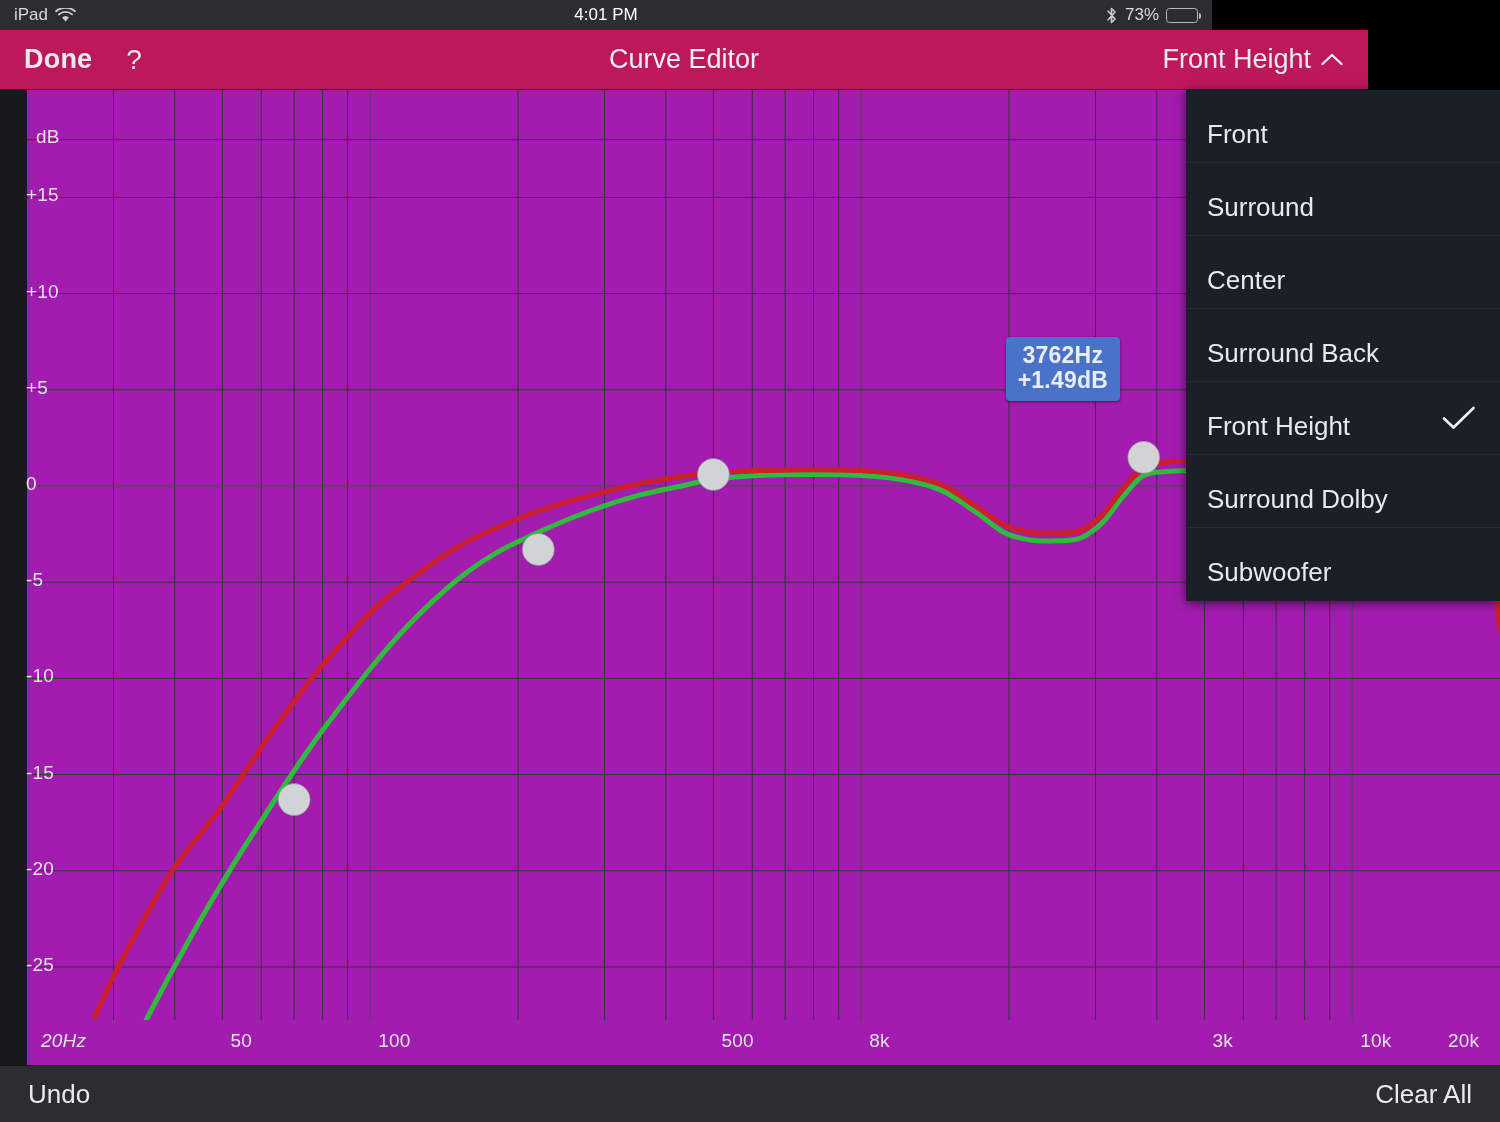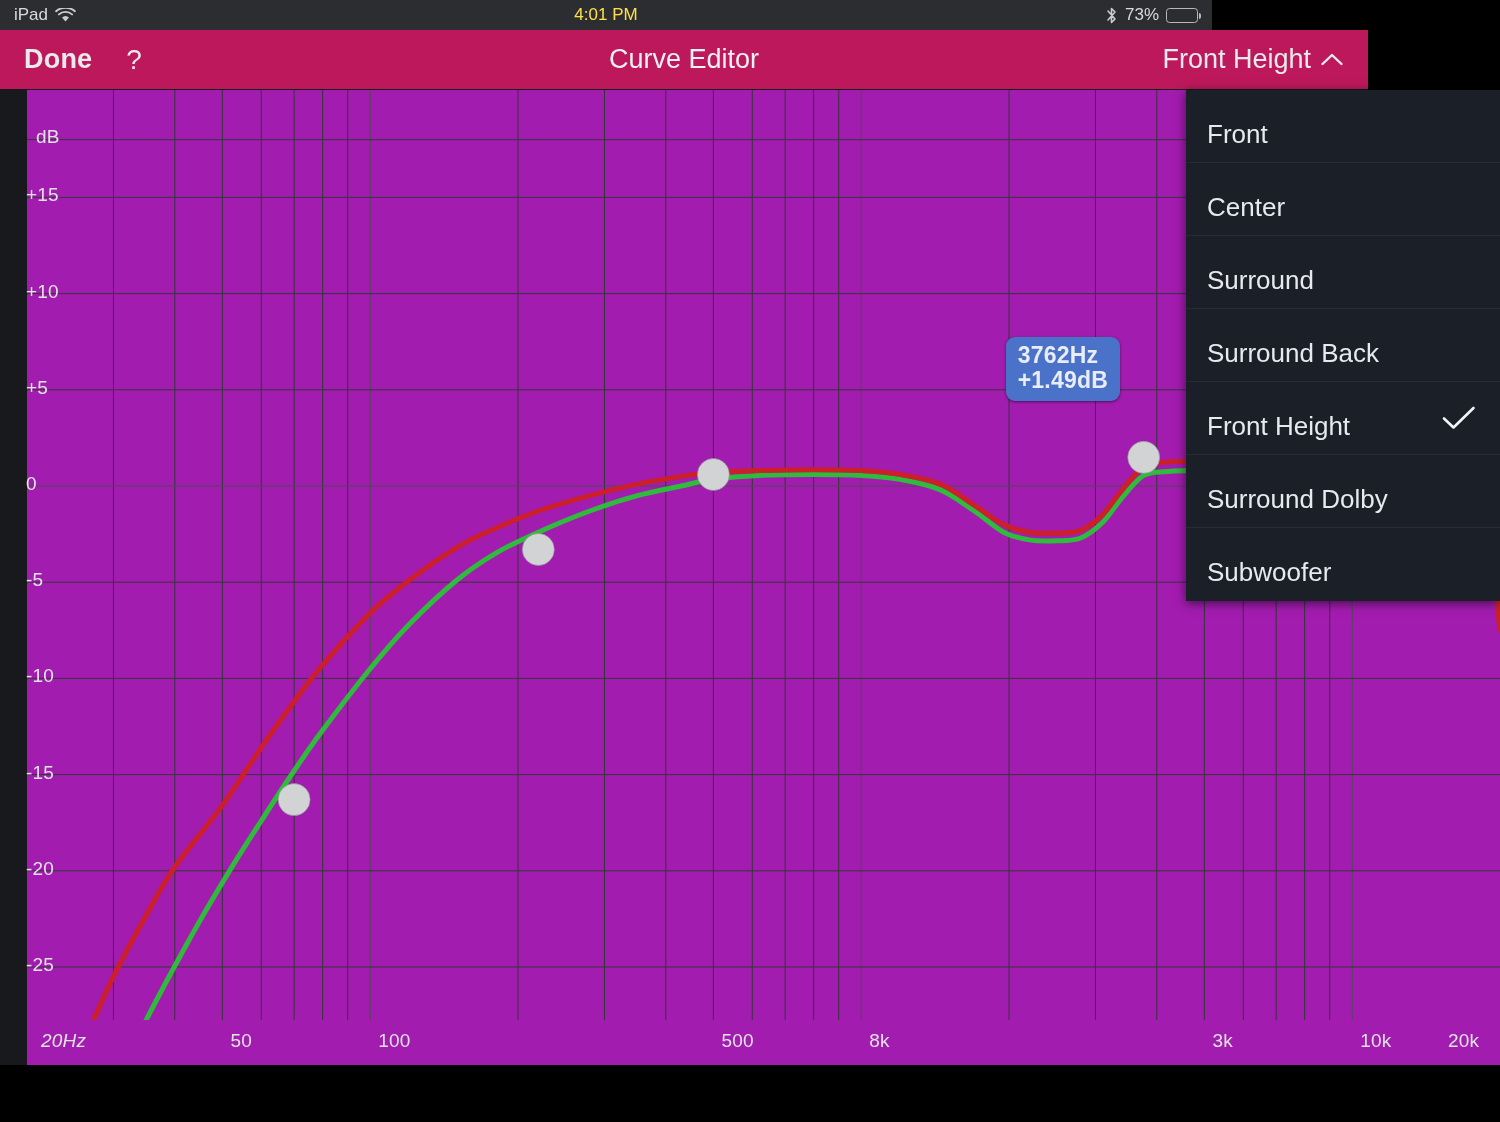--- a/index.html
+++ b/index.html
@@ -29,21 +29,21 @@
     height: 30px;
     background: #2b2d31;
     color: #d9dadd;
     font-size: 17px;
     display: flex;
     align-items: center;
     box-sizing: border-box;
     padding: 0 14px;
   }
   .sb-left { display: flex; align-items: center; gap: 7px; }
-  .sb-center { position: absolute; left: 0; right: 0; text-align: center; font-size: 17px; color: #fde047; pointer-events: none;}
+  .sb-center { position: absolute; left: 0; right: 0; text-align: center; font-size: 17px; color: #ffffff; pointer-events: none;}
   .sb-right { margin-left: auto; display: flex; align-items: center; gap: 7px; position: relative; z-index: 2;}
   .wifi-ico svg { display: block; }
   .bt-ico svg { display: block; }
   .batt {
     width: 32px; height: 15px;
     border: 1.6px solid #b6b8bc;
     border-radius: 3.5px;
     position: relative;
     box-sizing: border-box;
     padding: 1.6px;
@@ -129,22 +129,23 @@
     font-size: 19px;
     letter-spacing: .2px;
     white-space: nowrap;
     pointer-events: none;
   }
 
   
   .badge {
     position: absolute;
     background: #4a72c8;
-    border-radius: 9px;
+    border-radius: 4px;
     padding: 6px 12px 8px 12px;
+    text-align: center;
     color: #e9edf8;
     font-size: 23px;
     line-height: 1.08;
     font-weight: 600;
     letter-spacing: .2px;
     box-shadow: 0 1px 3px rgba(0,0,0,.5);
   }
 
   
   .dropdown {
@@ -321,25 +322,25 @@
       <div>+1.49dB</div>
     </div>
   </div>
 
   <div class="dropdown" id="dropdown-menu">
       <div class="dd-item">
         <span class="dd-label">Front</span>
         <span class="dd-check"></span>
       </div>
       <div class="dd-item">
+        <span class="dd-label">Surround</span>
+        <span class="dd-check"></span>
+      </div>
+      <div class="dd-item">
         <span class="dd-label">Center</span>
-        <span class="dd-check"></span>
-      </div>
-      <div class="dd-item">
-        <span class="dd-label">Surround</span>
         <span class="dd-check"></span>
       </div>
       <div class="dd-item">
         <span class="dd-label">Surround Back</span>
         <span class="dd-check"></span>
       </div>
       <div class="dd-item">
         <span class="dd-label">Front Height</span>
         <span class="dd-check">
           <svg width="34" height="26" viewBox="0 0 34 26">
@@ -350,14 +351,18 @@
       <div class="dd-item">
         <span class="dd-label">Surround Dolby</span>
         <span class="dd-check"></span>
       </div>
       <div class="dd-item">
         <span class="dd-label">Subwoofer</span>
         <span class="dd-check"></span>
       </div>
     </div>
 
+  <div class="bottombar">
+    <span class="bb-btn">Undo</span>
+    <span class="bb-btn">Clear All</span>
+  </div>
 
 </div>
 
 </body></html>

